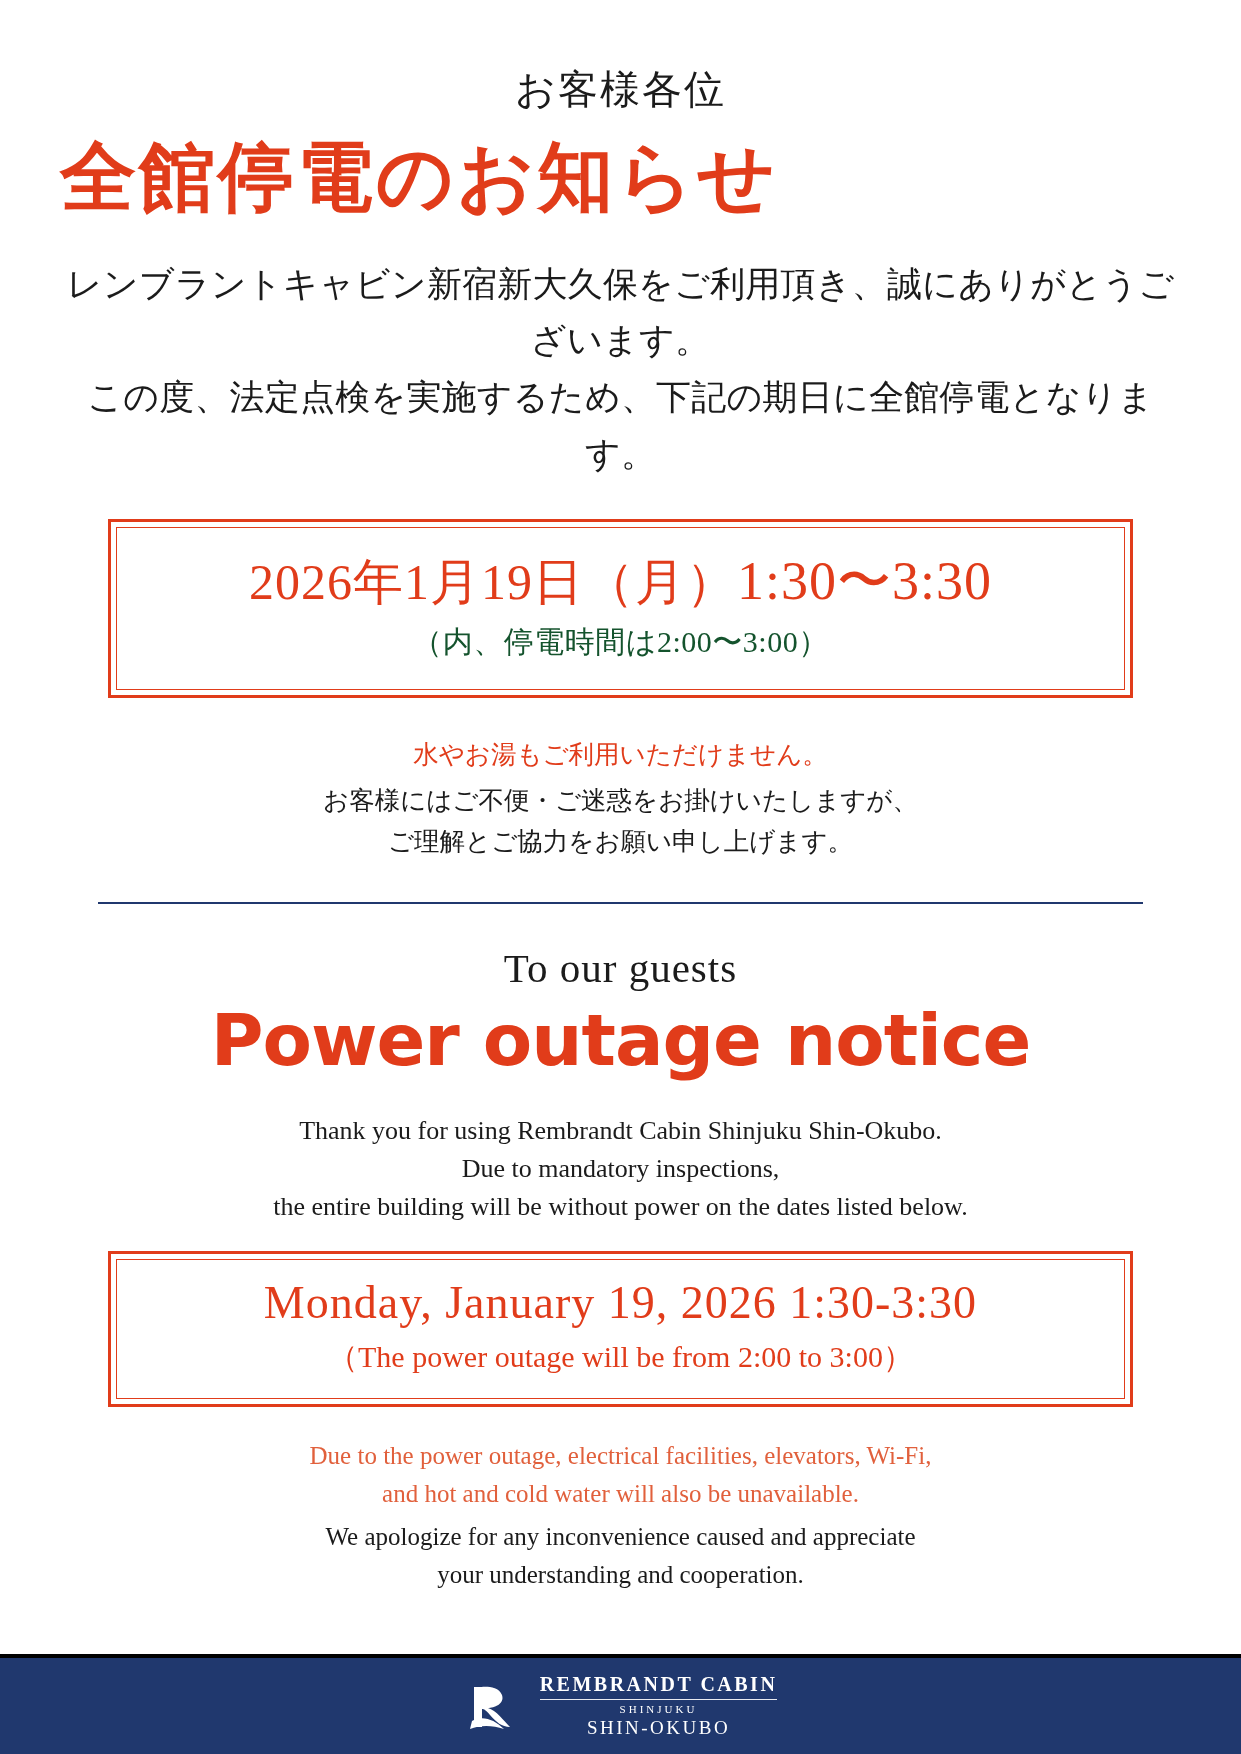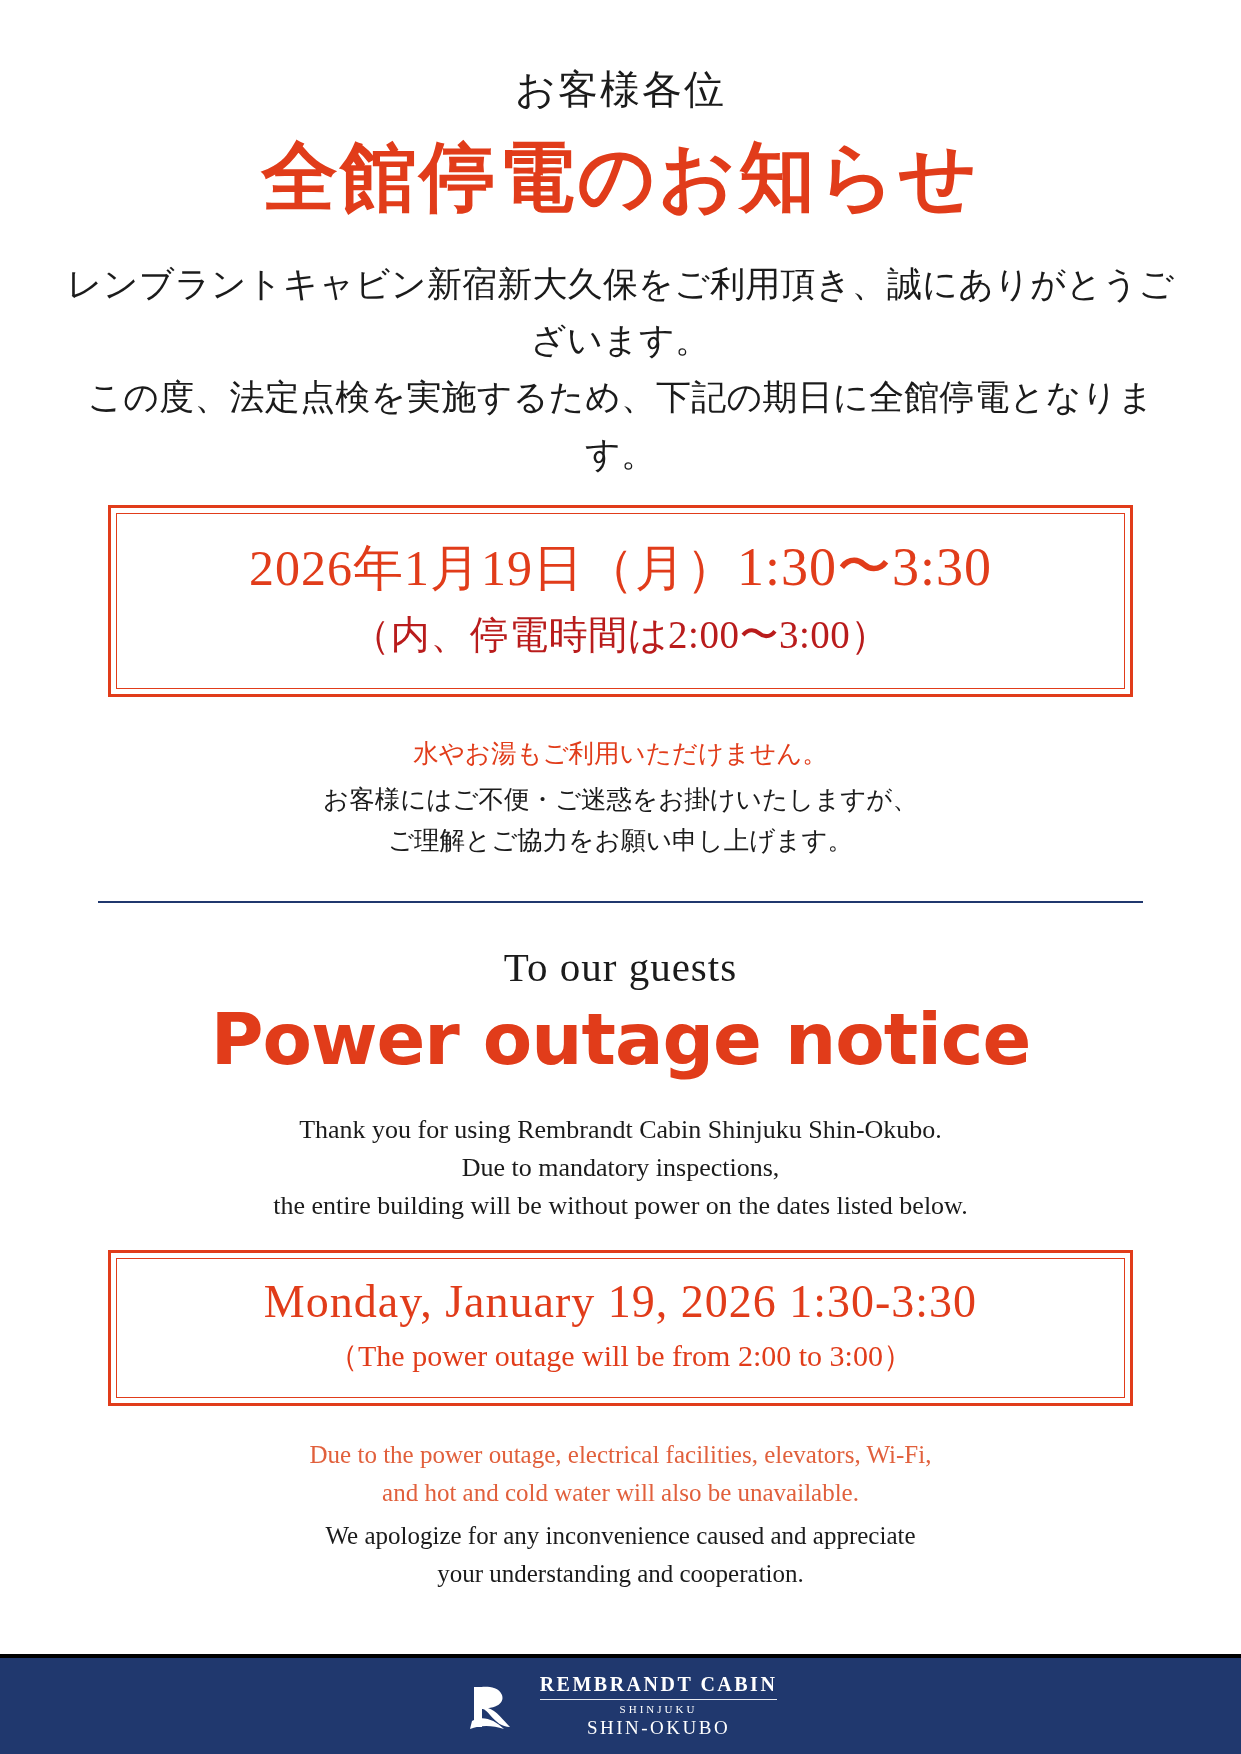--- a/index.html
+++ b/index.html
@@ -36,62 +36,61 @@
     text-align: center;
     font-size: 40px;
     letter-spacing: 2px;
     margin-top: 62px;
     font-family: "Liberation Serif", serif;
     font-weight: 400;
     color: #1b1b1b;
   }
 
   .jp-title {
-    text-align: center;
     font-size: 76px;
     font-weight: 700;
     color: #e13c1a;
     letter-spacing: 3px;
     margin-top: 18px;
     font-family: "DejaVu Sans", sans-serif;
     line-height: 1.1;
   }
 
   .jp-lead {
     text-align: center;
     font-size: 35px;
     line-height: 1.62;
     margin-top: 38px;
     color: #1b1b1b;
     letter-spacing: 0.2px;
   }
 
   .jp-box {
-    margin: 22px 48px 0 48px;
+    margin: 36px 48px 0 48px;
     border: 3px solid #e13c1a;
     padding: 5px;
   }
   .jp-box-inner {
     border: 1px solid #e13c1a;
     padding: 22px 10px 26px 10px;
     text-align: center;
   }
   .jp-date {
     color: #e13c1a;
     font-size: 50px;
     line-height: 1.15;
     letter-spacing: 1px;
     white-space: nowrap;
   }
   .jp-date .big {
     font-size: 54px;
   }
   .jp-date-sub {
-    color: #b91c1c;
-    font-size: 39px;
+    color: #14532d;
+    font-size: 30px;
     margin-top: 10px;
     letter-spacing: 0.5px;
   }
 
   .jp-note {
     text-align: center;
     margin-top: 36px;
     font-size: 25.5px;
     line-height: 1.62;
     color: #e13c1a;

